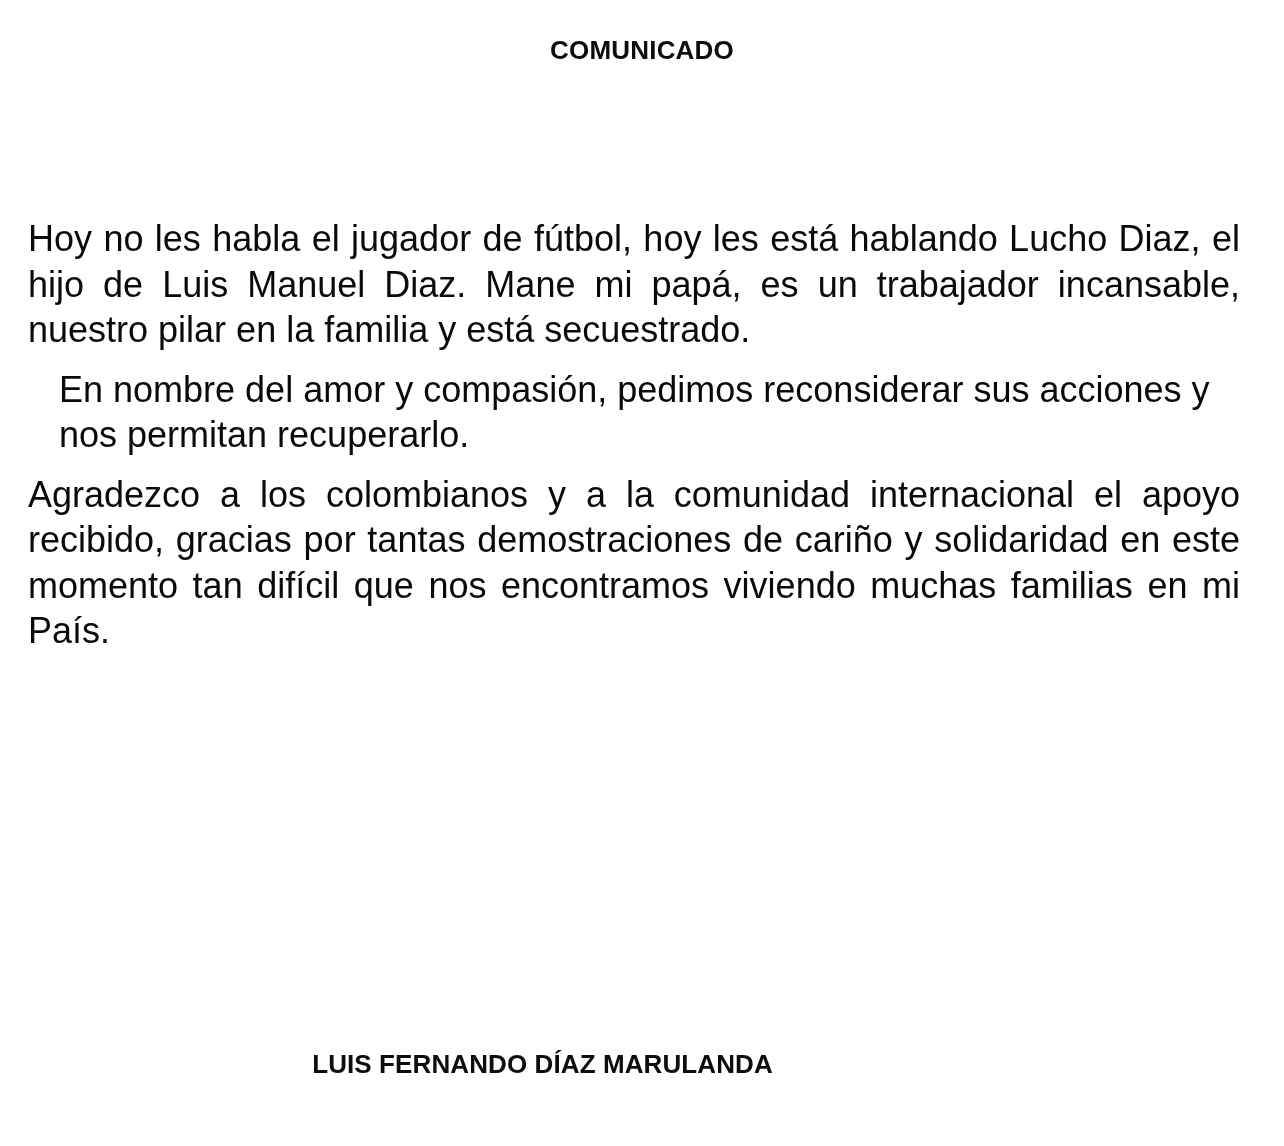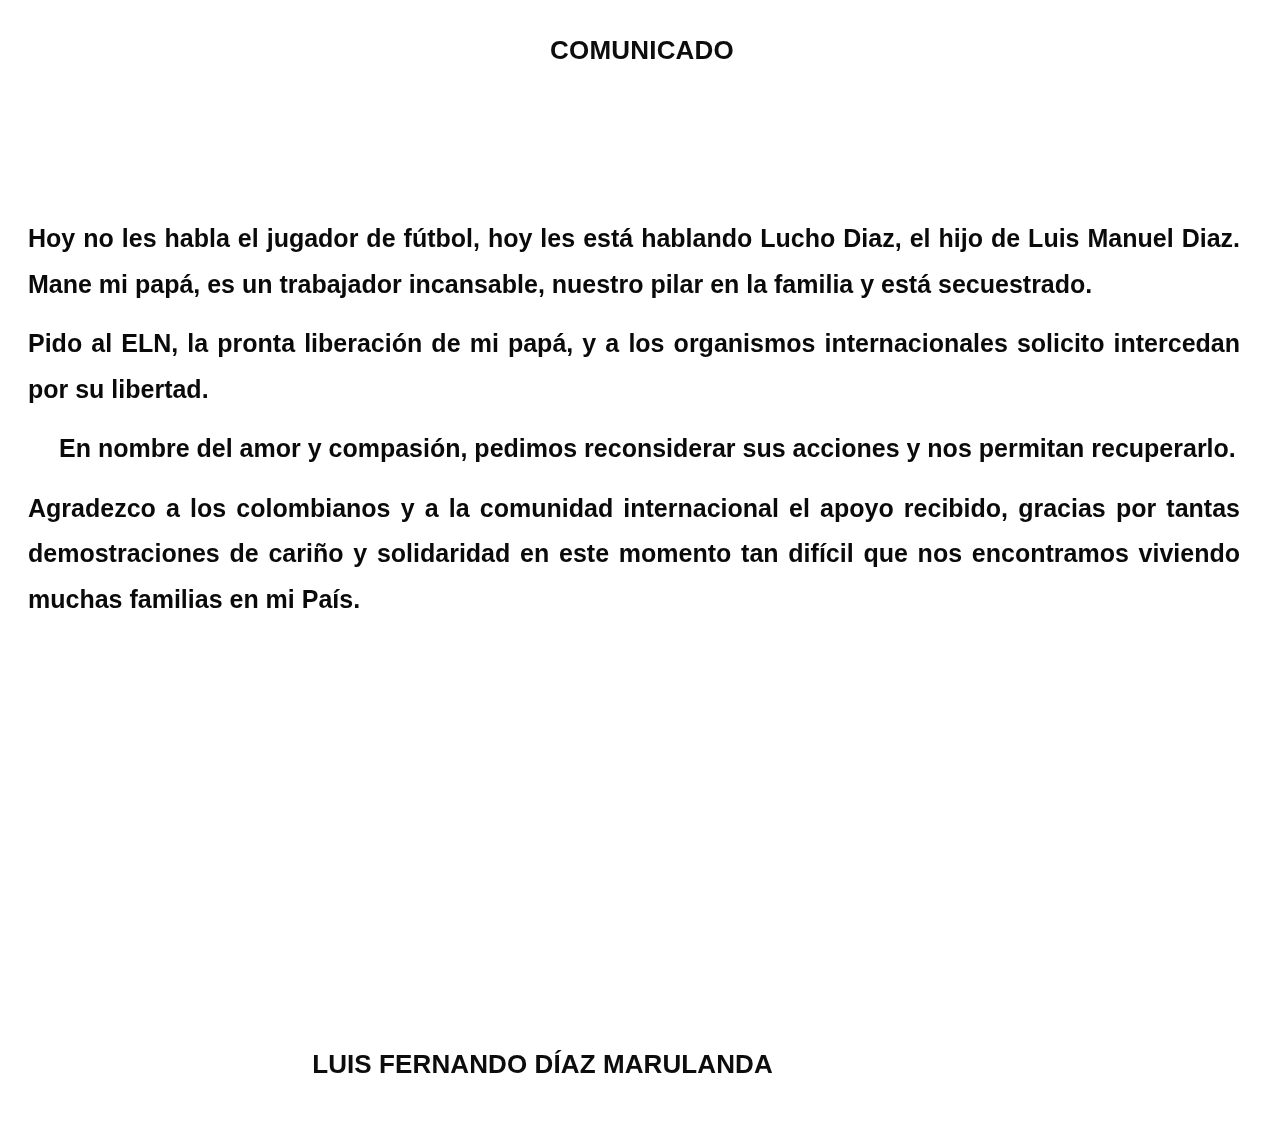--- a/index.html
+++ b/index.html
@@ -37,27 +37,27 @@
 
   
   .body-block {
     position: absolute;
     top: 216px;
     left: 28px;
     width: 1212px;
   }
 
   .para {
-    font-size: 25px;
+    font-size: 36px;
     line-height: 45.5px;
     text-align: justify;
     text-justify: inter-word;
     margin: 0 0 14px 0;
     color: #0a0a0a;
-    font-weight: bold;
+    font-weight: normal;
     word-spacing: 0px;
     -webkit-font-smoothing: antialiased;
   }
 
   .para:last-child {
     margin-bottom: 0;
   }
 
   
   .para.no-stretch {
@@ -83,21 +83,20 @@
 <body>
 
 <div class="page">
 
   <div class="doc-title">COMUNICADO</div>
 
   <div class="body-block">
 
     <p class="para">Hoy no les habla el jugador de fútbol, hoy les está hablando Lucho Diaz, el hijo de Luis Manuel Diaz. Mane mi papá, es un trabajador incansable, nuestro pilar en la familia y está secuestrado.</p>
 
-    <p class="para">Pido al  ELN, la pronta liberación de mi papá, y a los organismos internacionales solicito intercedan por su libertad.</p>
 
 
 
     <p class="para no-stretch">En nombre del amor y compasión, pedimos reconsiderar sus acciones y nos permitan recuperarlo.</p>
 
     <p class="para">Agradezco a los colombianos y a la comunidad internacional el apoyo recibido, gracias por tantas demostraciones de cariño y solidaridad en este momento tan difícil que nos encontramos viviendo muchas familias en mi País.</p>
 
   </div>
 
   <div class="signature">LUIS FERNANDO DÍAZ MARULANDA</div>

